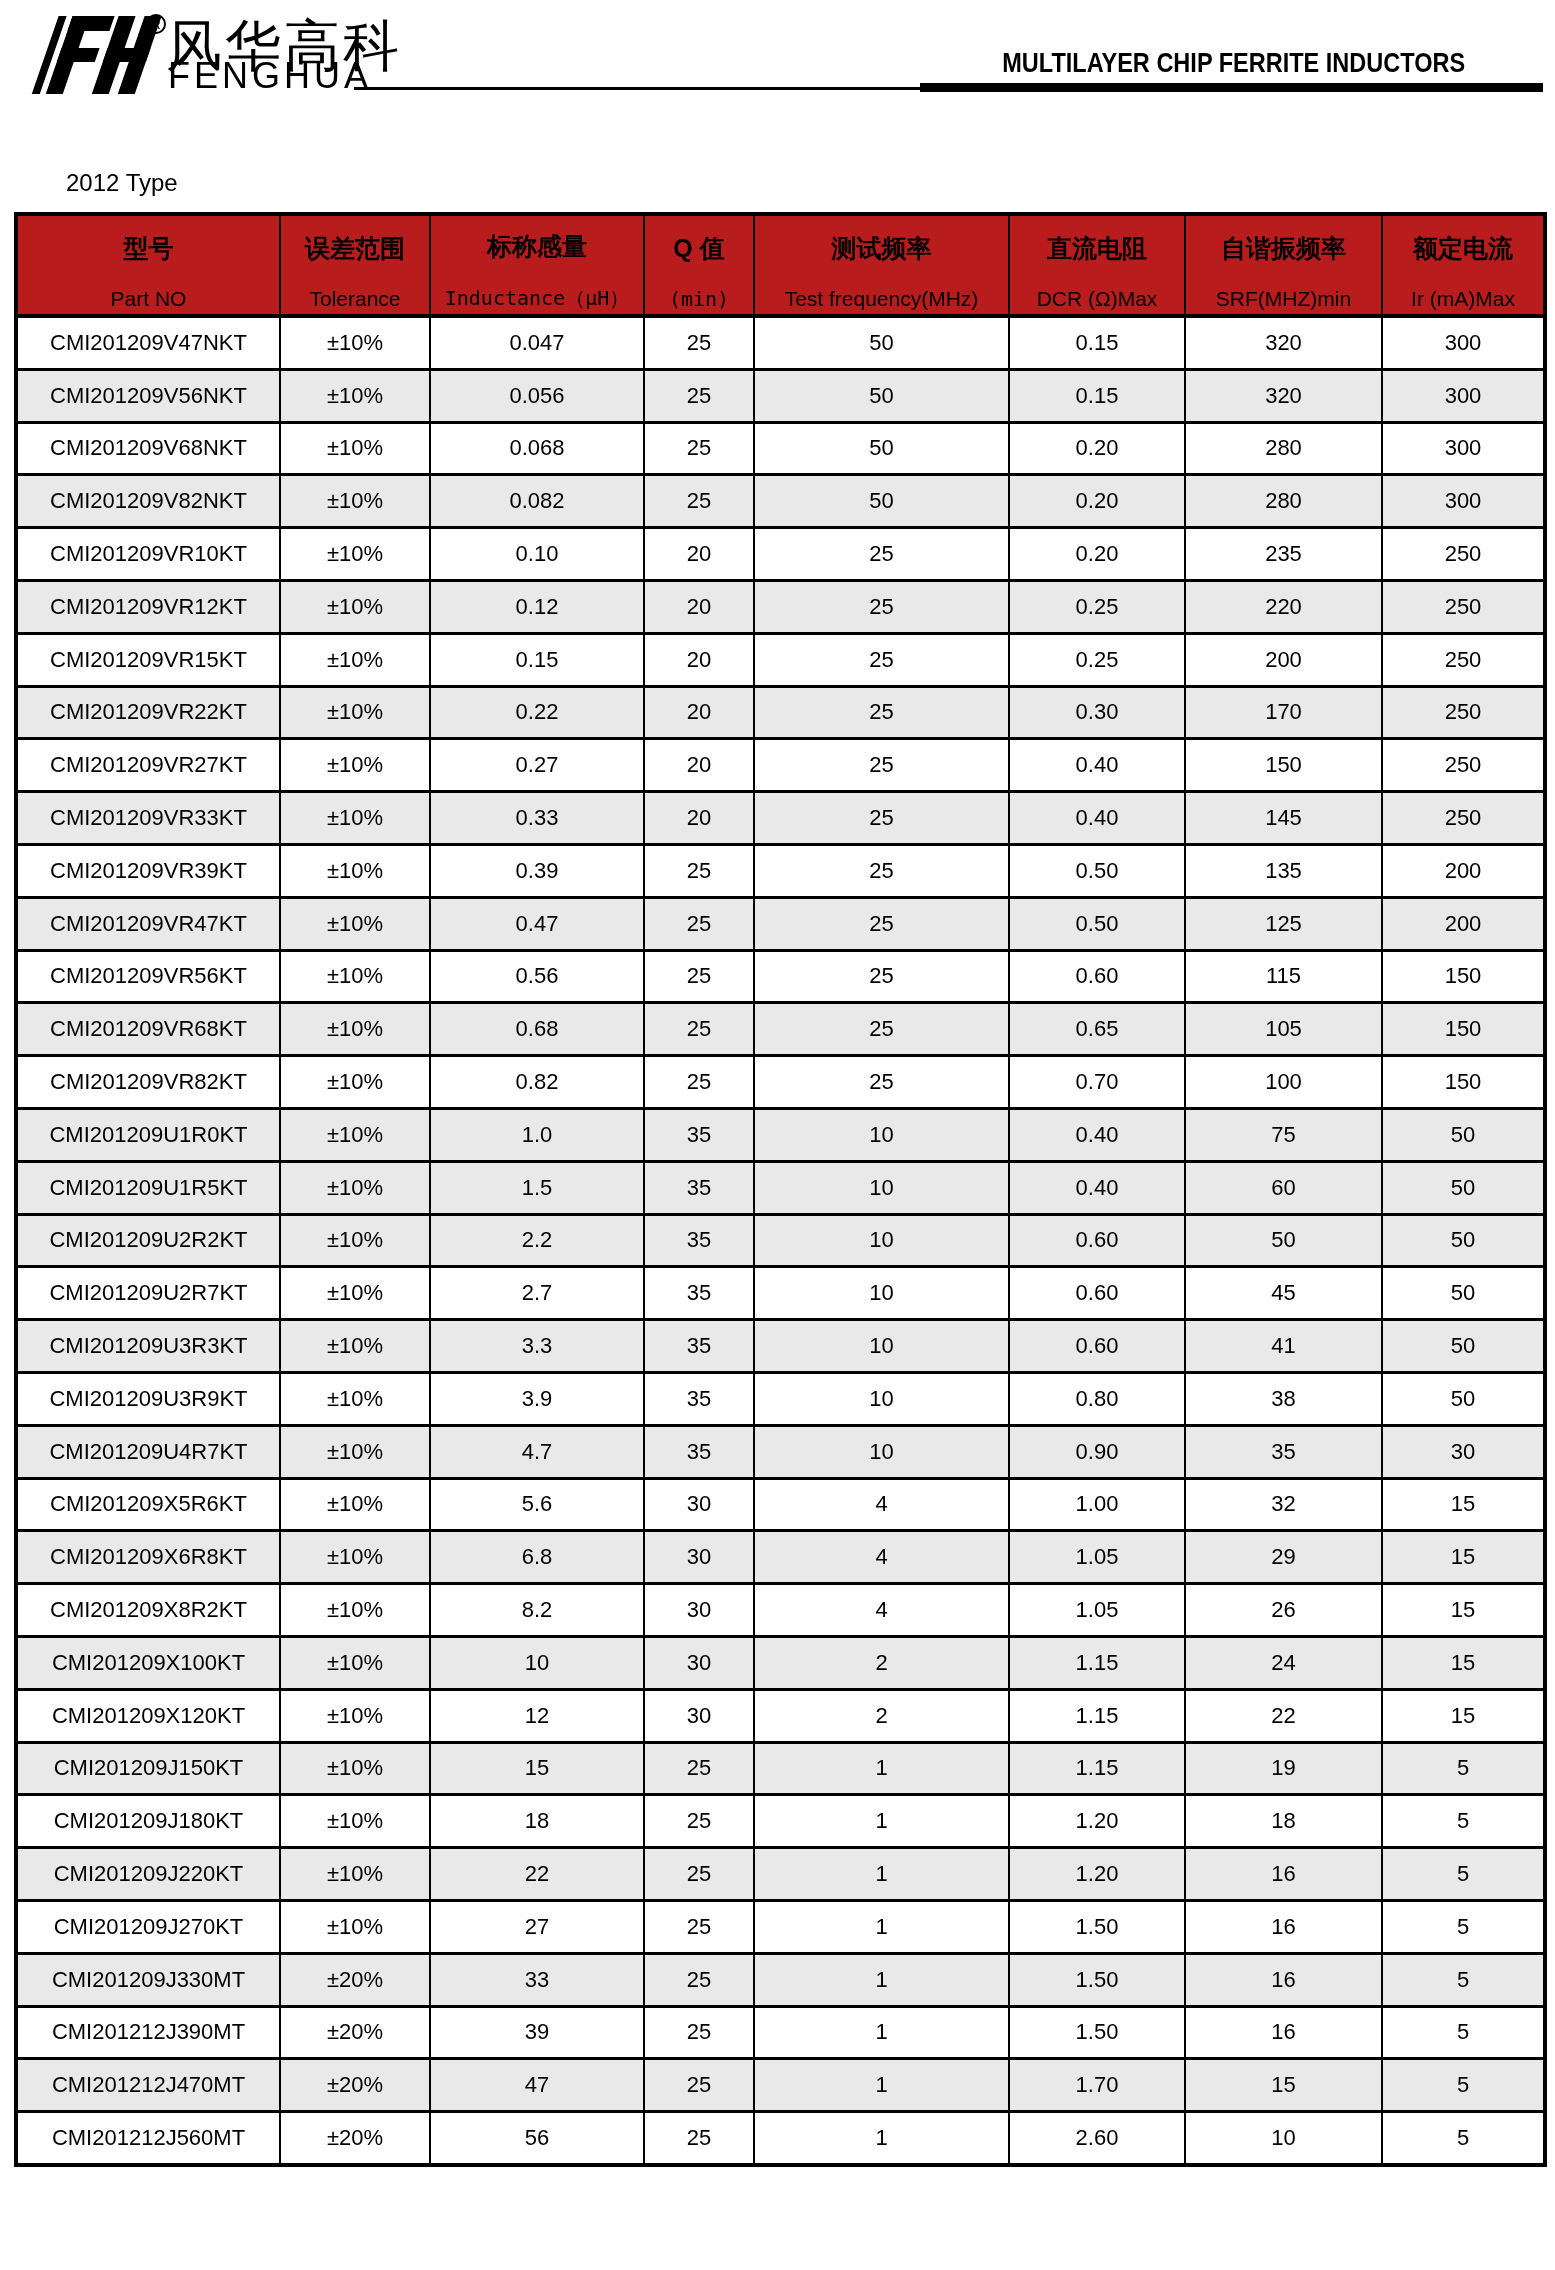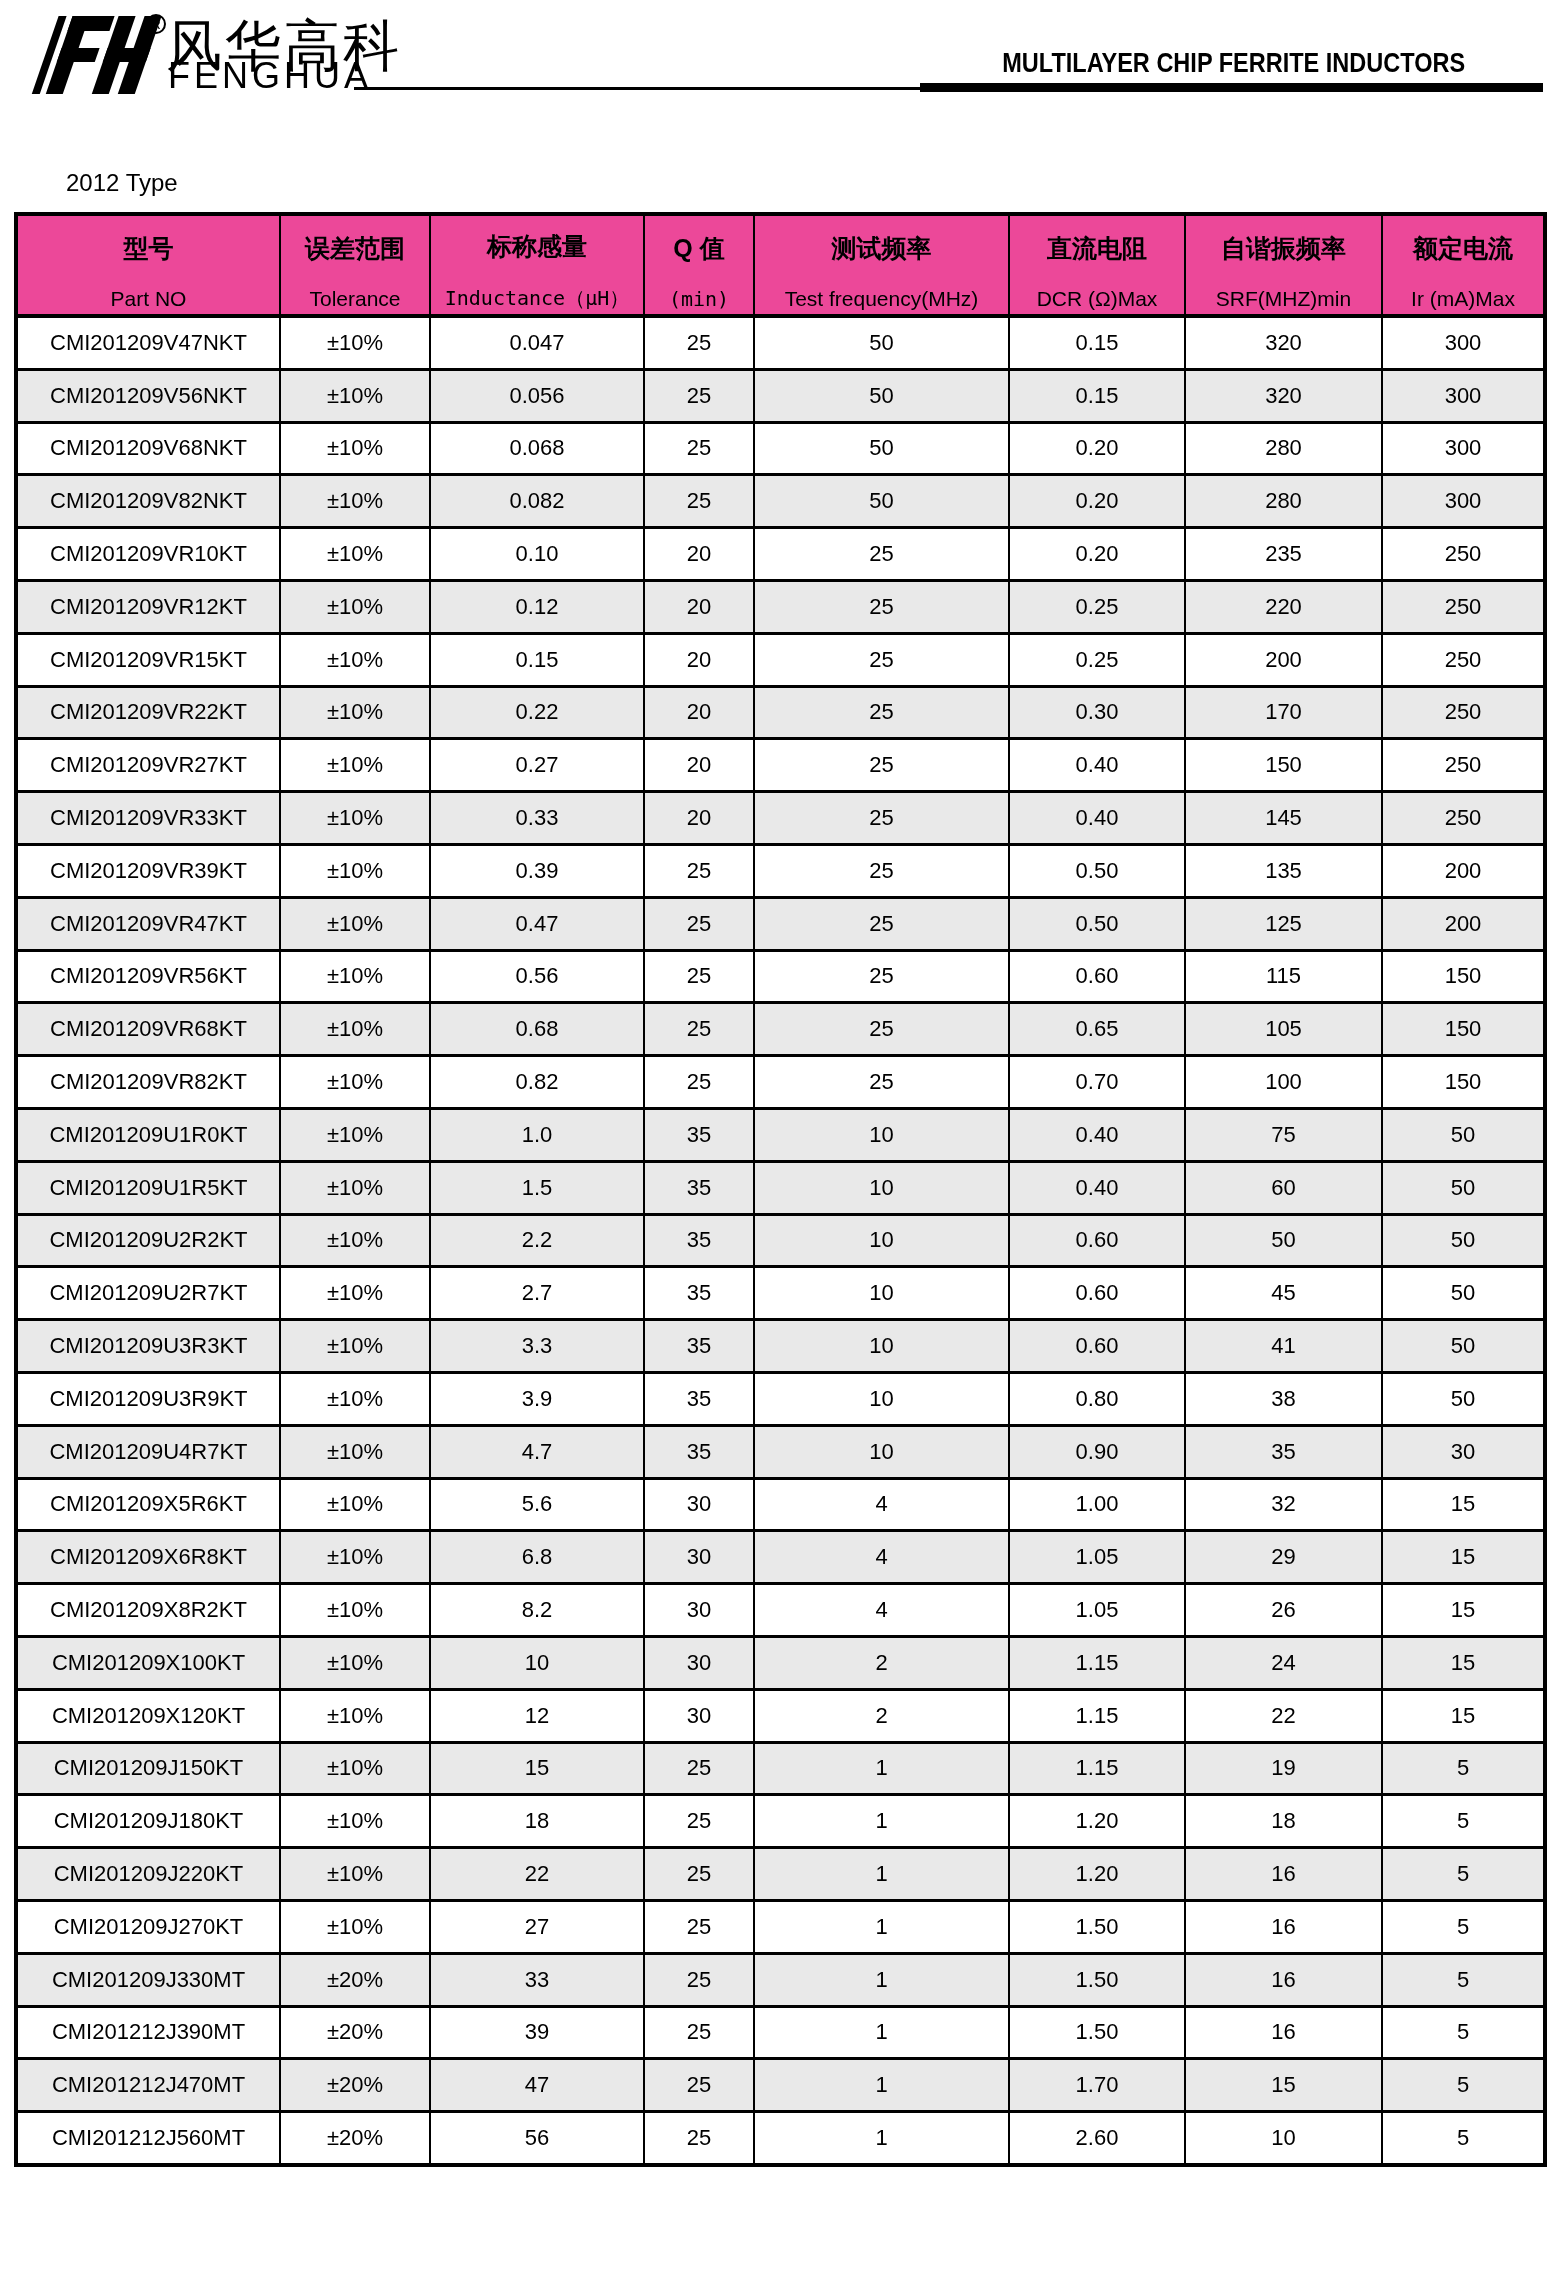--- a/index.html
+++ b/index.html
@@ -31,21 +31,21 @@
   table.spec{
     position:absolute;left:14px;top:212px;width:1529px;
     border-collapse:collapse;table-layout:fixed;
     border:4px solid #000;
   }
   table.spec th,table.spec td{
     border:2px solid #000;text-align:center;vertical-align:middle;
     padding:0;overflow:hidden;white-space:nowrap;
   }
   table.spec th{
-    background:#ec4899;height:98px;font-weight:normal;
+    background:#b91c1c;height:98px;font-weight:normal;
     border-bottom:4px solid #000;
   }
   th .cn{font-size:25px;font-weight:bold;margin-top:12px;}
   th .en{font-size:21px;margin-top:22px;}
   
   table.spec th:nth-child(3) .en,
   table.spec th:nth-child(4) .en{font-family:"DejaVu Sans Mono",monospace;font-size:20px;}
   table.spec td{height:49.8px;font-size:22px;border-top:3px solid #000;border-bottom:3px solid #000;}
   td.part{font-size:23px;}
   tr.shaded td{background:#e9e9e9;}

